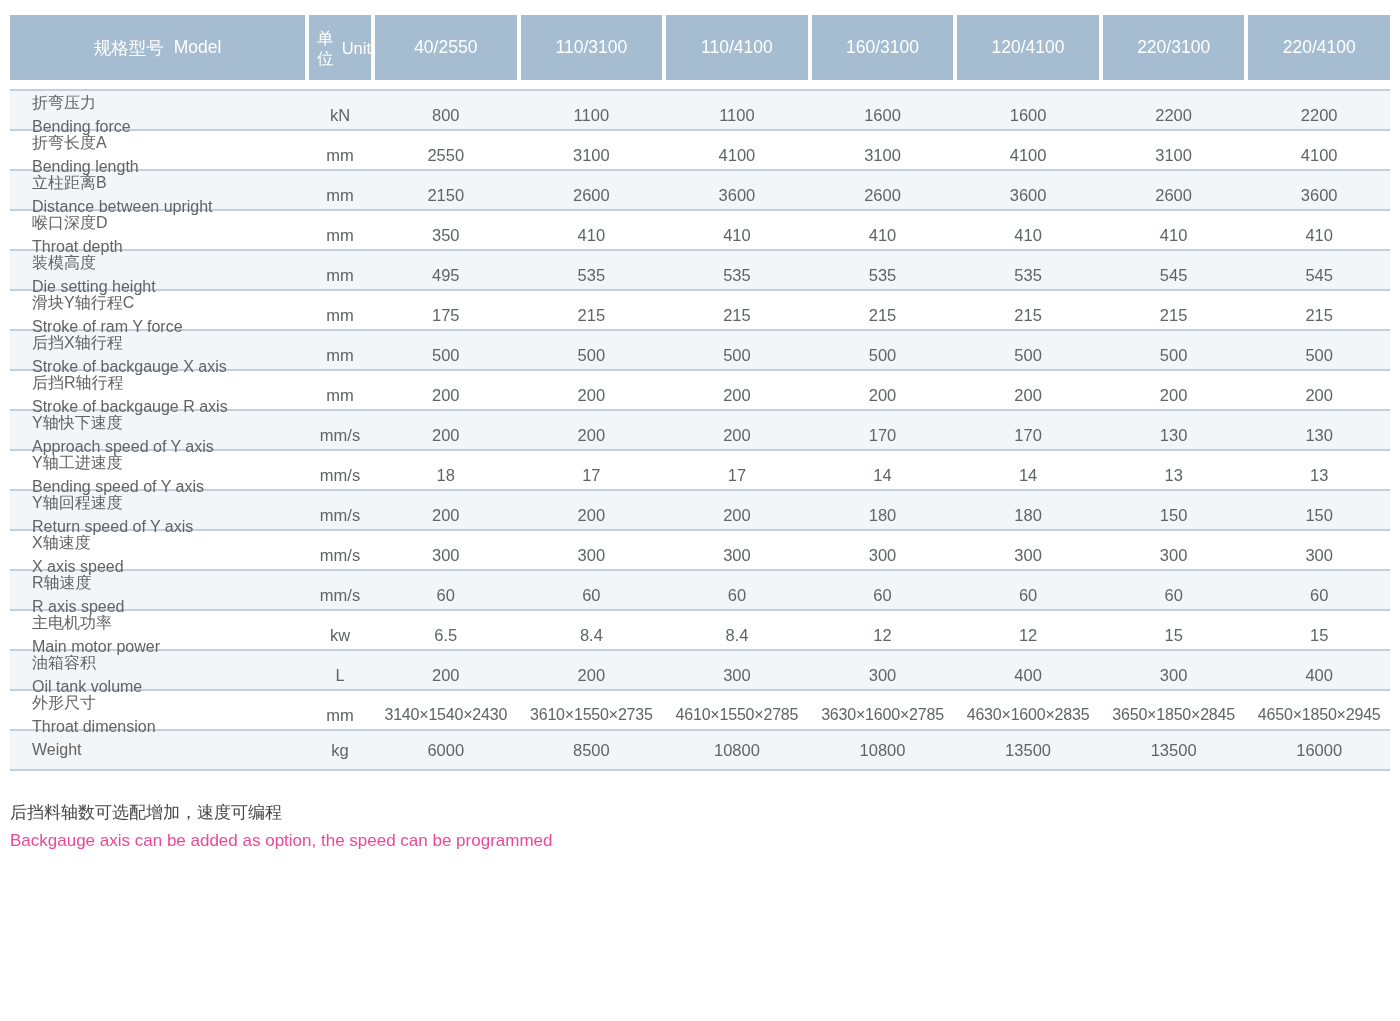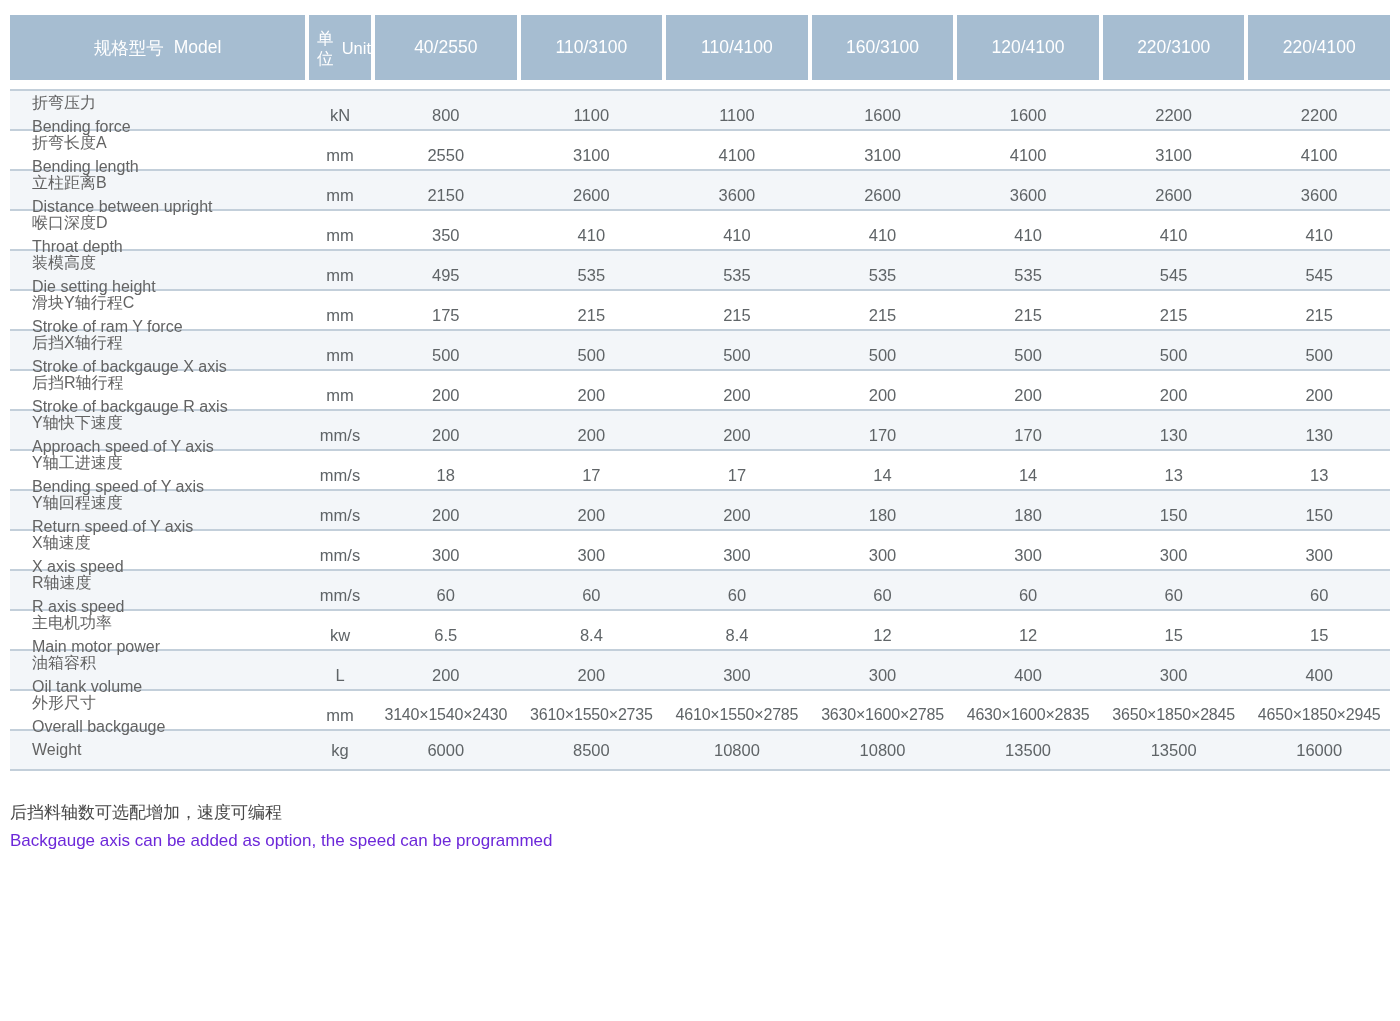--- a/index.html
+++ b/index.html
@@ -51,21 +51,21 @@
   }
   .ucell,.vcell{
     text-align:center;
     font-size:16.5px;
     white-space:nowrap;
   }
   .trow:nth-child(16) .vcell{font-size:16px;letter-spacing:-0.2px;}
   
   .footnote{margin:28px 0 0 0;color:var(--note-text);}
   .footnote .cn{font-size:17px;line-height:28px;}
-  .footnote .en{font-size:17px;line-height:28px;color:#6d28d9;}
+  .footnote .en{font-size:17px;line-height:28px;color:#ec4899;}
 </style>
 </head>
 <body>
 
 <div class="page">
 
   <div class="grid thead">
     <div class="hcell">
       <span class="cn">规格型号</span>
       <span class="en">Model</span>
@@ -292,21 +292,21 @@
         <div class="vcell">200</div>
         <div class="vcell">300</div>
         <div class="vcell">300</div>
         <div class="vcell">400</div>
         <div class="vcell">300</div>
         <div class="vcell">400</div>
       </div>
       <div class="grid trow">
     <div class="label-cell">
       <div>外形尺寸</div>
-      <div>Overall backgauge</div>
+      <div>Throat dimension</div>
     </div>
     <div class="ucell">mm</div>
   <div class="vcell">3140×1540×2430</div>
         <div class="vcell">3610×1550×2735</div>
         <div class="vcell">4610×1550×2785</div>
         <div class="vcell">3630×1600×2785</div>
         <div class="vcell">4630×1600×2835</div>
         <div class="vcell">3650×1850×2845</div>
         <div class="vcell">4650×1850×2945</div>
       </div>

